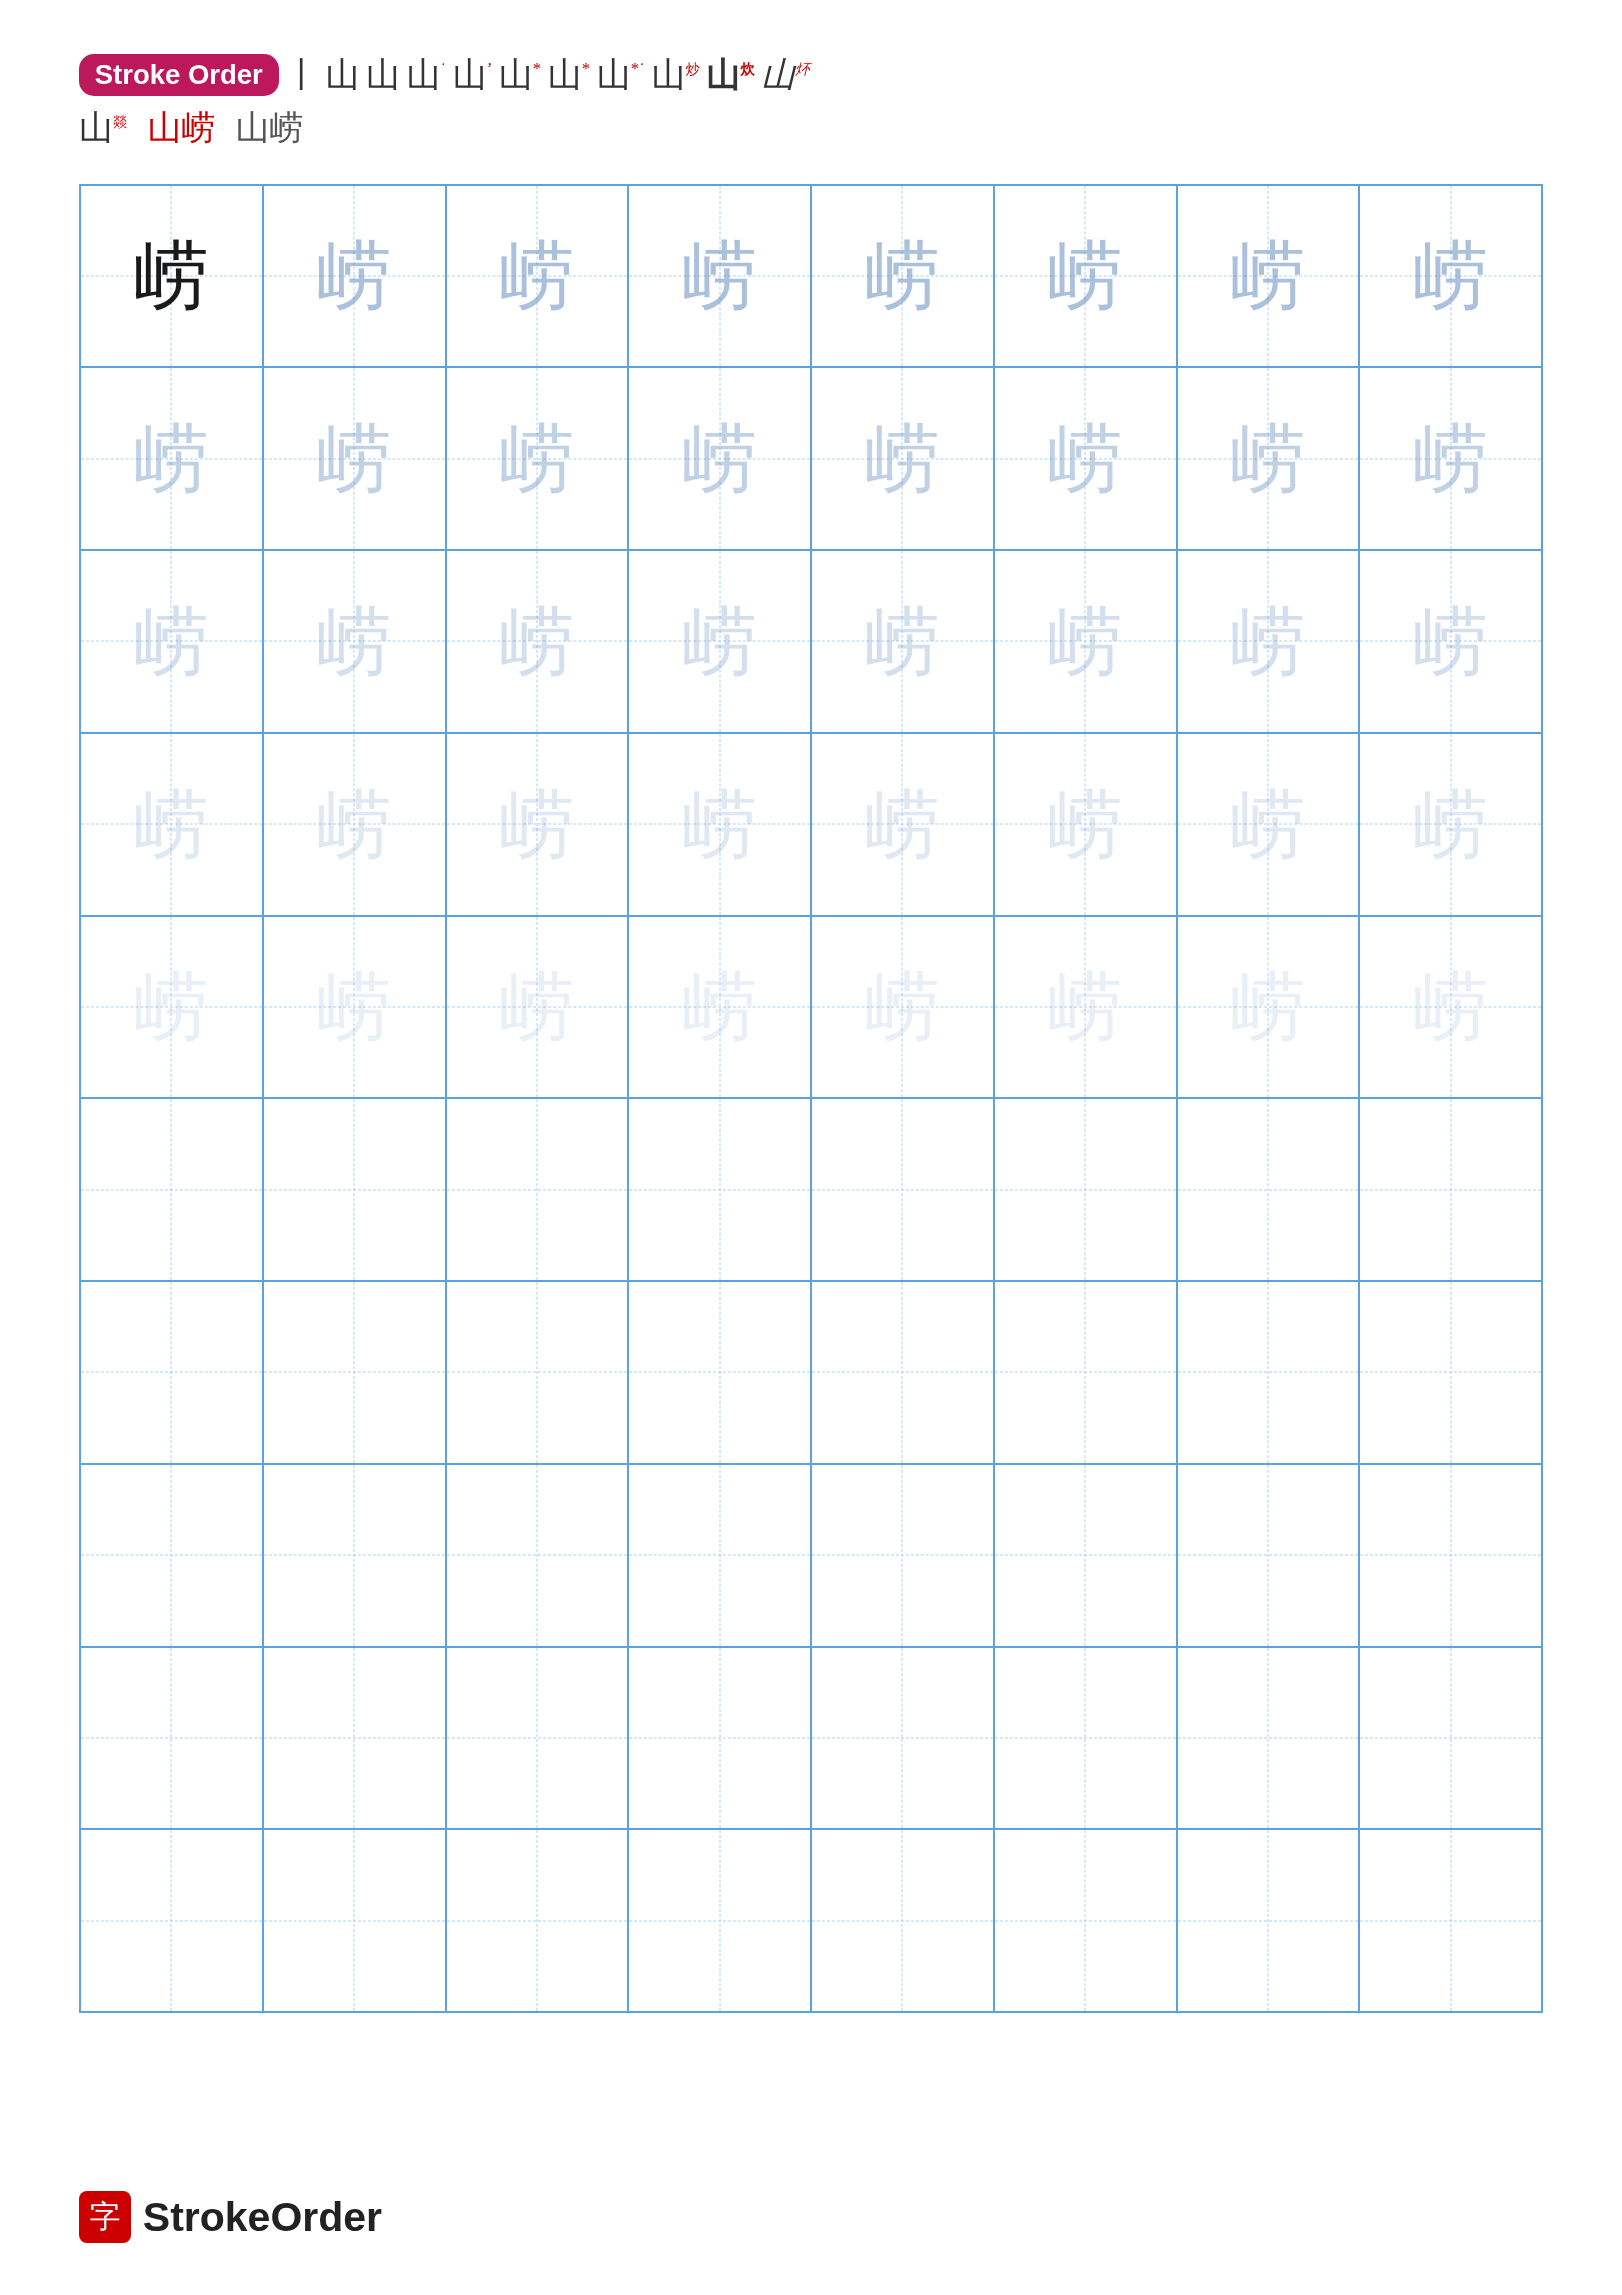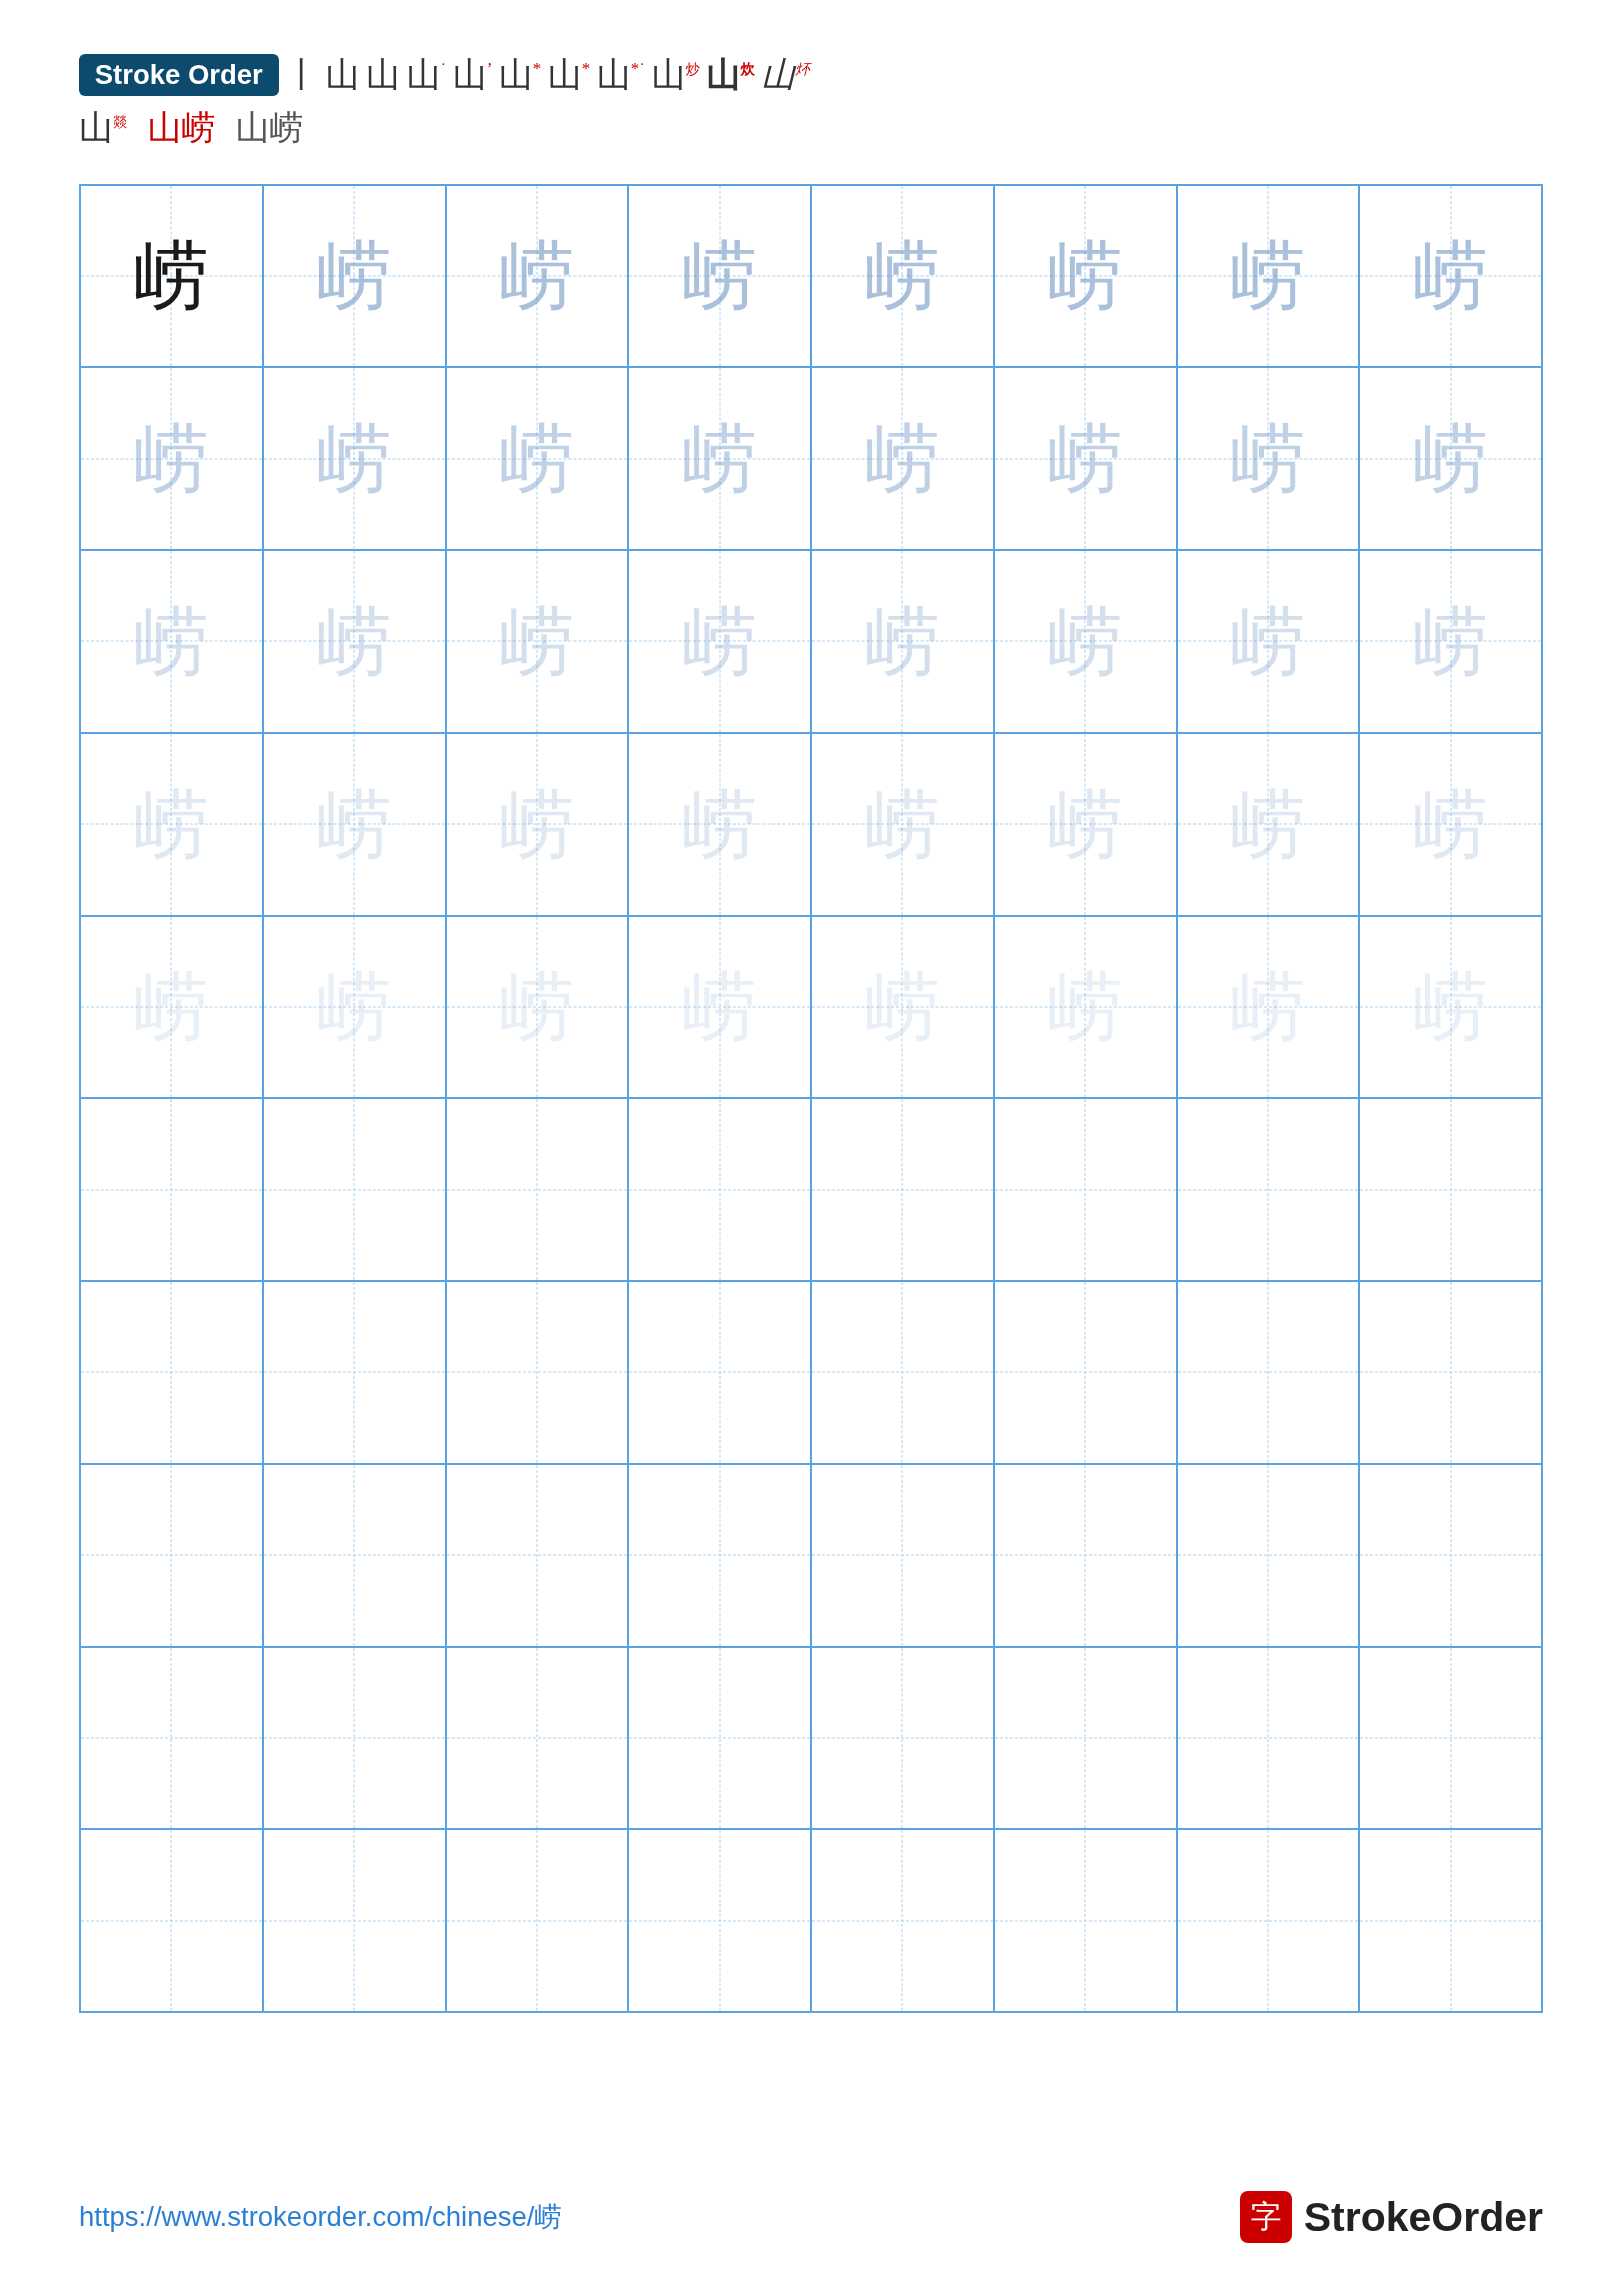--- a/index.html
+++ b/index.html
@@ -38,26 +38,26 @@
 
     .stroke-order-row {
       display: flex;
       align-items: center;
       flex-wrap: wrap;
       gap: 6.5px;
       margin-bottom: 6.5px;
     }
 
     .stroke-order-badge {
-      background: #0c4a6e;
+      background: #be185d;
       color: #fff;
       font-family: sans-serif;
       font-size: 27.5px;
       padding: 5.2px 15.7px;
-      border-radius: 6px;
+      border-radius: 15px;
       font-weight: bold;
       white-space: nowrap;
     }
 
     .stroke-row2 {
       display: flex;
       align-items: center;
       gap: 20px;
       margin-top: 3.3px;
     }
@@ -404,21 +404,20 @@
       <div class="grid-cell"></div>
       <div class="grid-cell"></div>
       <div class="grid-cell"></div>
       <div class="grid-cell"></div>
       <div class="grid-cell"></div>
     </div>
 
   </div>
 
   <div class="footer">
-    <span class="footer-url">https://www.strokeorder.com/chinese/崂</span>
     <div class="footer-brand">
       <div class="footer-brand-icon">字</div>
       <span class="footer-brand-text">StrokeOrder</span>
     </div>
   </div>
 
 </div>
 
 
 </body></html>

